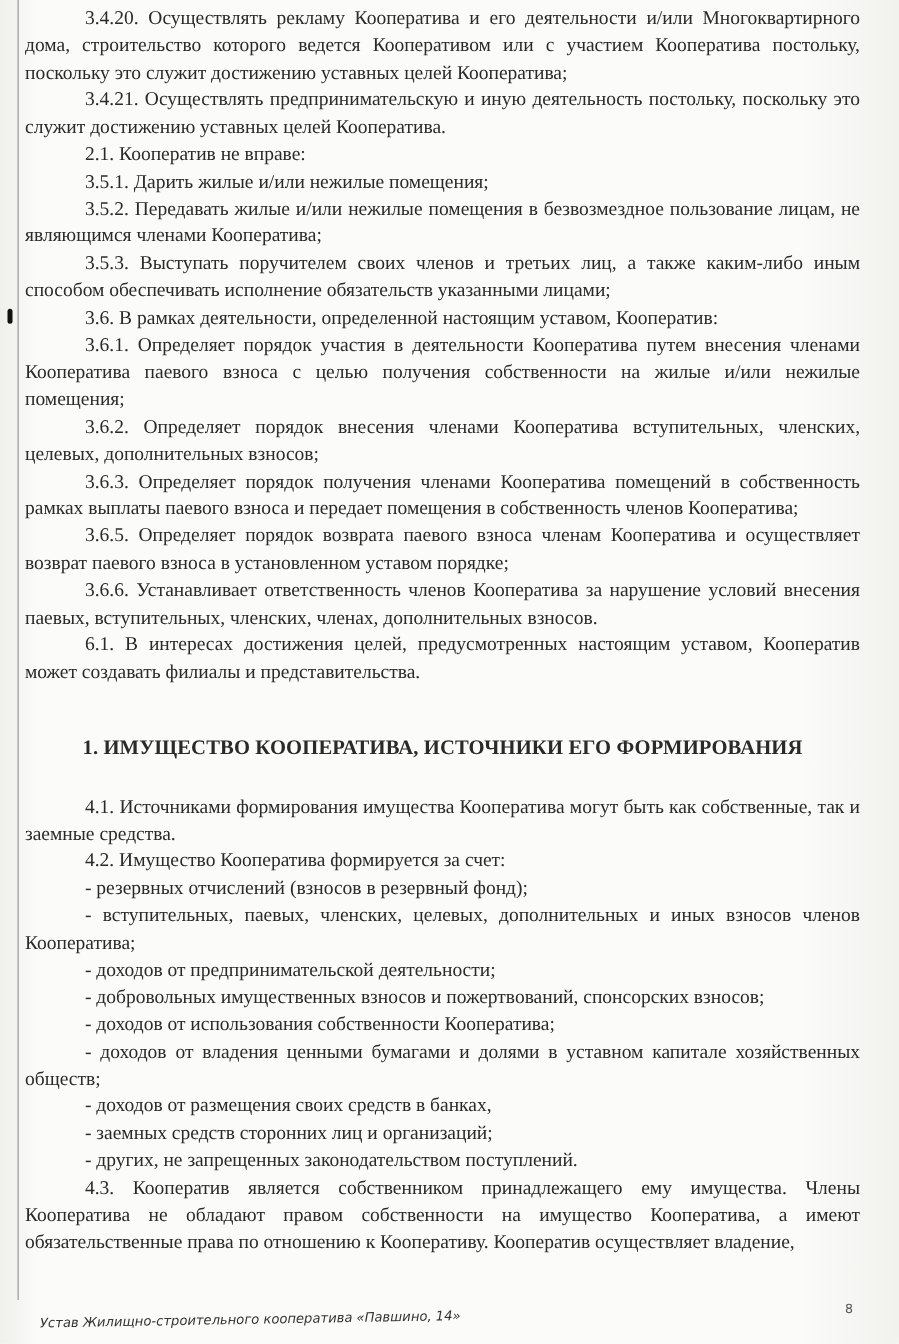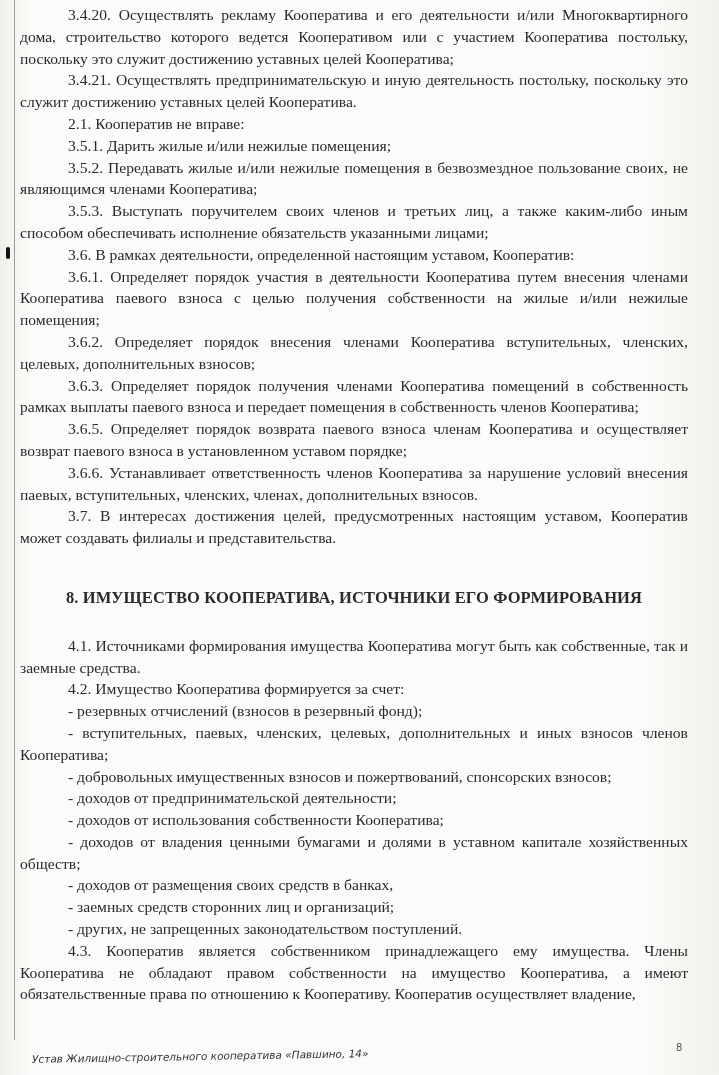--- a/index.html
+++ b/index.html
@@ -44,38 +44,38 @@
 
 <div class="page">
   <div class="left-rule"></div>
   <div class="punch-mark"></div>
 
   <div class="content">
     <p class="p">3.4.20. Осуществлять рекламу Кооператива и его деятельности и/или Многоквартирного дома, строительство которого ведется Кооперативом или с участием Кооператива постольку, поскольку это служит достижению уставных целей Кооператива;</p>
     <p class="p">3.4.21. Осуществлять предпринимательскую и иную деятельность постольку, поскольку это служит достижению уставных целей Кооператива.</p>
     <p class="p">2.1. Кооператив не вправе:</p>
     <p class="p">3.5.1. Дарить жилые и/или нежилые помещения;</p>
-    <p class="p">3.5.2. Передавать жилые и/или нежилые помещения в безвозмездное пользование своих, не являющимся членами Кооператива;</p>
+    <p class="p">3.5.2. Передавать жилые и/или нежилые помещения в безвозмездное пользование лицам, не являющимся членами Кооператива;</p>
     <p class="p">3.5.3. Выступать поручителем своих членов и третьих лиц, а также каким-либо иным способом обеспечивать исполнение обязательств указанными лицами;</p>
     <p class="p">3.6. В рамках деятельности, определенной настоящим уставом, Кооператив:</p>
     <p class="p">3.6.1. Определяет порядок участия в деятельности Кооператива путем внесения членами Кооператива паевого взноса с целью получения собственности на жилые и/или нежилые помещения;</p>
     <p class="p">3.6.2. Определяет порядок внесения членами Кооператива вступительных, членских, целевых, дополнительных взносов;</p>
     <p class="p">3.6.3. Определяет порядок получения членами Кооператива помещений в собственность рамках выплаты паевого взноса и передает помещения в собственность членов Кооператива;</p>
     <p class="p">3.6.5. Определяет порядок возврата паевого взноса членам Кооператива и осуществляет возврат паевого взноса в установленном уставом порядке;</p>
     <p class="p">3.6.6. Устанавливает ответственность членов Кооператива за нарушение условий внесения паевых, вступительных, членских, членах, дополнительных взносов.</p>
-    <p class="p">3.7. В интересах достижения целей, предусмотренных настоящим уставом, Кооператив может создавать филиалы и представительства.</p>
+    <p class="p">6.1. В интересах достижения целей, предусмотренных настоящим уставом, Кооператив может создавать филиалы и представительства.</p>
 
-    <div class="heading">8. ИМУЩЕСТВО КООПЕРАТИВА, ИСТОЧНИКИ ЕГО ФОРМИРОВАНИЯ</div>
+    <div class="heading">1. ИМУЩЕСТВО КООПЕРАТИВА, ИСТОЧНИКИ ЕГО ФОРМИРОВАНИЯ</div>
 
     <p class="p">4.1. Источниками формирования имущества Кооператива могут быть как собственные, так и заемные средства.</p>
     <p class="p">4.2. Имущество Кооператива формируется за счет:</p>
     <p class="p">- резервных отчислений (взносов в резервный фонд);</p>
     <p class="p">- вступительных, паевых, членских, целевых, дополнительных и иных взносов членов Кооператива;</p>
+    <p class="p">- доходов от предпринимательской деятельности;</p>
     <p class="p">- добровольных имущественных взносов и пожертвований, спонсорских взносов;</p>
-    <p class="p">- доходов от предпринимательской деятельности;</p>
     <p class="p">- доходов от использования собственности Кооператива;</p>
     <p class="p">- доходов от владения ценными бумагами и долями в уставном капитале хозяйственных обществ;</p>
     <p class="p">- доходов от размещения своих средств в банках,</p>
     <p class="p">- заемных средств сторонних лиц и организаций;</p>
     <p class="p">- других, не запрещенных законодательством поступлений.</p>
     <p class="p">4.3. Кооператив является собственником принадлежащего ему имущества. Члены Кооператива не обладают правом собственности на имущество Кооператива, а имеют обязательственные права по отношению к Кооперативу. Кооператив осуществляет владение,</p>
   </div>
 
   <div class="footer-title">Устав Жилищно-строительного кооператива «Павшино, 14»</div>
   <div class="page-number">8</div>

